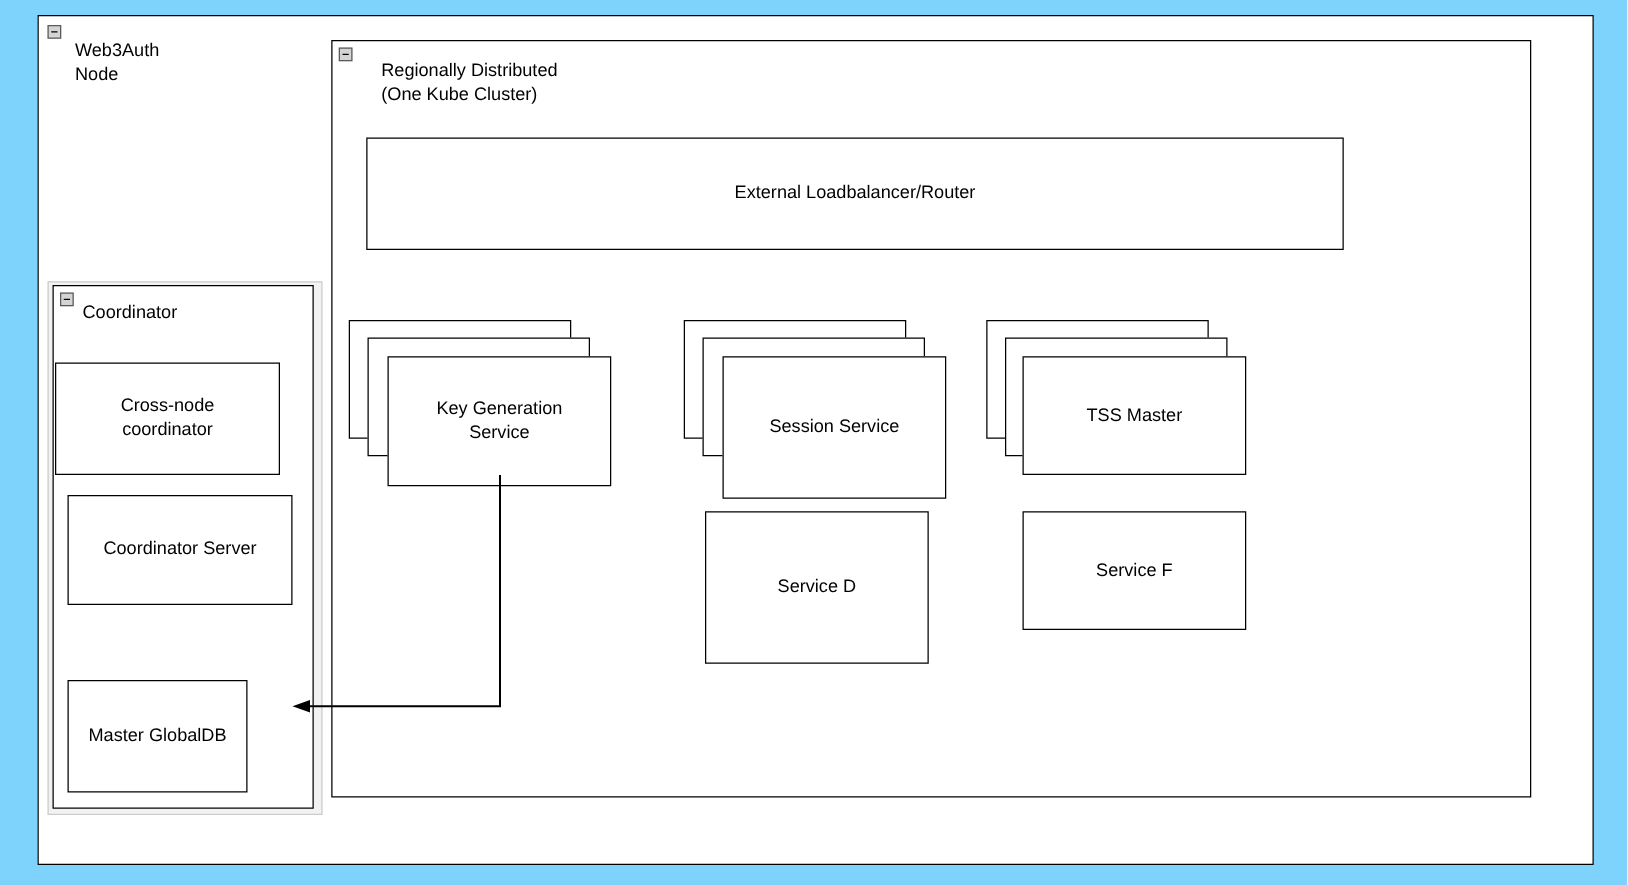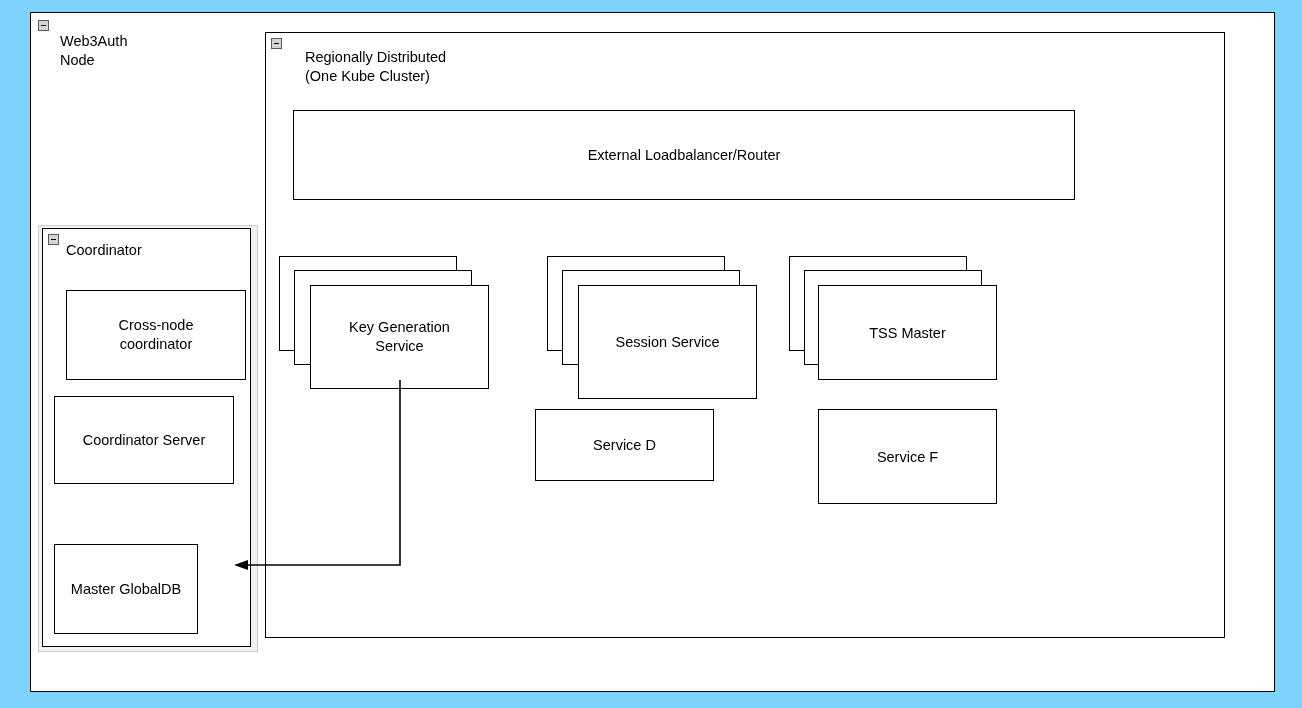--- a/index.html
+++ b/index.html
@@ -119,34 +119,34 @@
   <div class="box" style="left:578px; top:285px; width:179px; height:114px;">
     <div class="centered-label">Session Service</div>
   </div>
 
   <div class="stack-shadow" style="left:789px; top:256px; width:178px; height:95px;"></div>
   <div class="stack-shadow" style="left:804px; top:270px; width:178px; height:95px;"></div>
   <div class="box" style="left:818px; top:285px; width:179px; height:95px;">
     <div class="centered-label">TSS Master</div>
   </div>
 
-  <div class="box" style="left:535px; top:409px; width:179px; height:72px;">
+  <div class="box" style="left:564px; top:409px; width:179px; height:122px;">
     <div class="centered-label">Service D</div>
   </div>
 
   <div class="box" style="left:818px; top:409px; width:179px; height:95px;">
     <div class="centered-label">Service F</div>
   </div>
 
   <div class="coordinator-shell" style="left:38px; top:225px; width:220px; height:427px;"></div>
   <div class="box" style="left:42px; top:228px; width:209px; height:419px;"></div>
   <div class="collapse-marker" style="left:48px; top:234px;"></div>
   <div class="label" style="left:66px; top:241px;">Coordinator</div>
 
-  <div class="box" style="left:66px; top:290px; width:180px; height:90px;text-decoration:underline;">
+  <div class="box" style="left:44px; top:290px; width:180px; height:90px;text-decoration:underline;">
     <div class="centered-label">Cross-node
 coordinator</div>
   </div>
 
   <div class="box" style="left:54px; top:396px; width:180px; height:88px;">
     <div class="centered-label">Coordinator Server</div>
   </div>
 
   <div class="box" style="left:54px; top:544px; width:144px; height:90px;">
     <div class="centered-label">Master GlobalDB</div>

